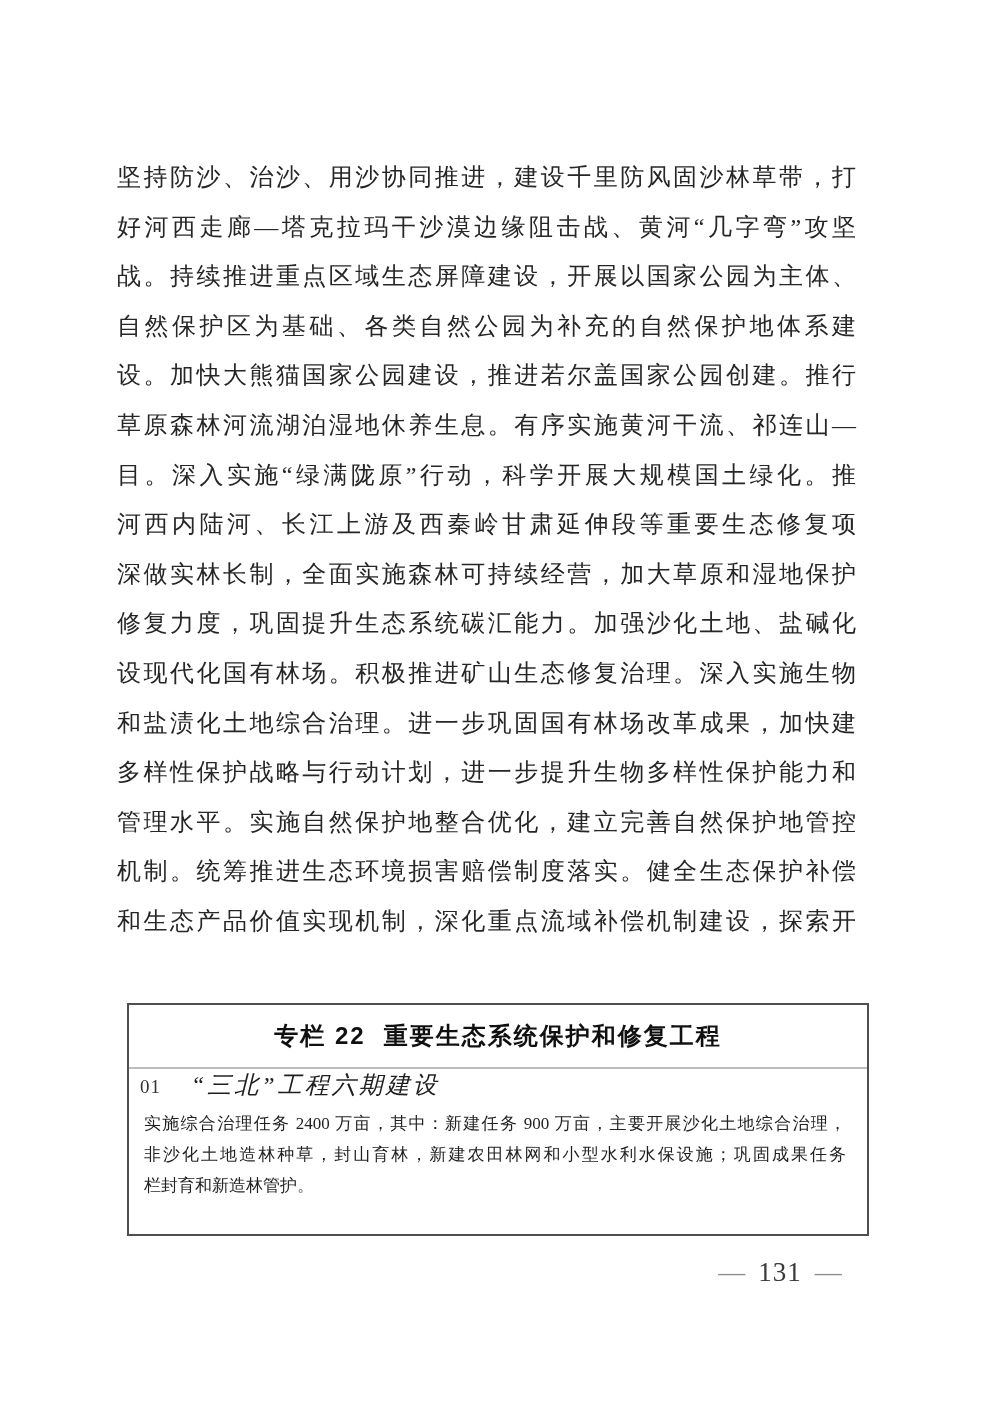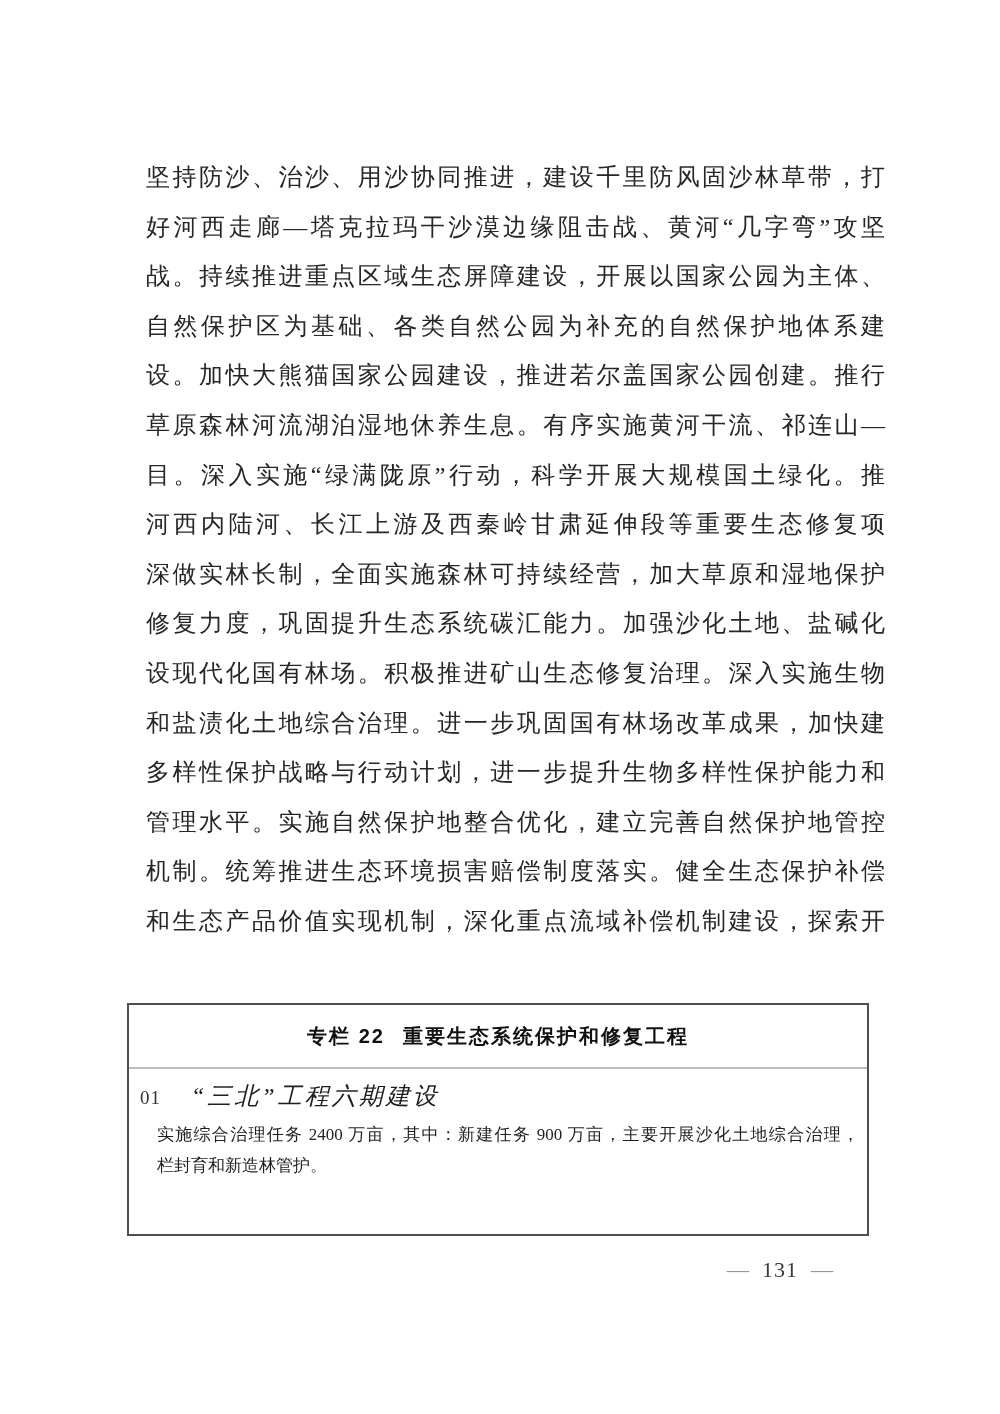--- a/index.html
+++ b/index.html
@@ -6,21 +6,21 @@
   html, body { background: #ffffff; }
   body {
     width: 1000px; height: 1414px;
     position: relative;
     font-family: "Liberation Serif", "DejaVu Serif", serif;
     color: #262626;
     overflow: hidden;
   }
   .main-text {
     position: absolute;
-    left: 146px; top: 153px; width: 739px;
+    left: 117px; top: 153px; width: 739px;
     font-size: 24px;
     color: #262626;
   }
   .main-text .line {
     height: 49.6px;
     line-height: 49.6px;
     text-align: justify;
     text-align-last: justify;
     text-justify: inter-ideograph;
     white-space: nowrap;
@@ -33,66 +33,66 @@
     background: #ffffff;
   }
   .panel-header {
     height: 64px;
     display: flex;
     align-items: center;
     justify-content: center;
     border-bottom: 2px solid #bdbdbd;
     font-family: "Liberation Sans", "DejaVu Sans", sans-serif;
     font-weight: bold;
-    font-size: 20px;
+    font-size: 24px;
     color: #101010;
     letter-spacing: 2px;
   }
   .panel-header .panel-label { margin-right: 18px; }
-  .panel-content { padding-top: 11px; }
+  .panel-content { }
   .item-head {
     display: flex;
     align-items: baseline;
     padding-left: 11px;
     font-size: 20px;
     color: #2a2a2a;
   }
   .item-number {
     font-size: 19px;
     letter-spacing: 1px;
     color: #333333;
   }
   .item-heading {
     margin-left: 30px;
     font-style: italic;
     letter-spacing: 3px;
     font-size: 24px;
     color: #1e1e1e;
   }
   .item-body {
-    margin: 7px 0 0 28px;
+    margin: 7px 0 0 15px;
     width: 702px;
     font-size: 17px;
     color: #1f1f1f;
   }
   .item-body .pline {
     line-height: 31px;
     text-align: justify;
     text-align-last: justify;
     text-justify: inter-ideograph;
     white-space: nowrap;
   }
   .item-body .pline:last-child {
     text-align-last: left;
   }
   .footer {
     position: absolute;
     top: 1257px; left: 690px; width: 180px;
     text-align: center;
-    font-size: 22px;
+    font-size: 27px;
     white-space: nowrap;
   }
   .footer .dash { color: #8f8f8f; }
   .footer .page-num { color: #3a3a3a; margin: 0 13px; letter-spacing: 1px; }
 </style>
 </head>
 <body>
 
 <div class="main-text">
   <div class="line">坚持防沙、治沙、用沙协同推进，建设千里防风固沙林草带，打</div>
@@ -118,20 +118,21 @@
     <span class="panel-label">专栏 22</span>
     <span class="panel-title">重要生态系统保护和修复工程</span>
   </div>
   <div class="panel-content">
     <div class="item-head">
       <span class="item-number">01</span>
       <span class="item-heading">“三北”工程六期建设</span>
     </div>
     <div class="item-body">
       <div class="pline">实施综合治理任务 2400 万亩，其中：新建任务 900 万亩，主要开展沙化土地综合治理，</div>
+      <div class="pline">非沙化土地造林种草，封山育林，新建农田林网和小型水利水保设施；巩固成果任务</div>
       <div class="pline">栏封育和新造林管护。</div>
     </div>
   </div>
 </div>
 
 <div class="footer">
   <span class="dash">—</span><span class="page-num">131</span><span class="dash">—</span>
 </div>
 
 </body></html>

